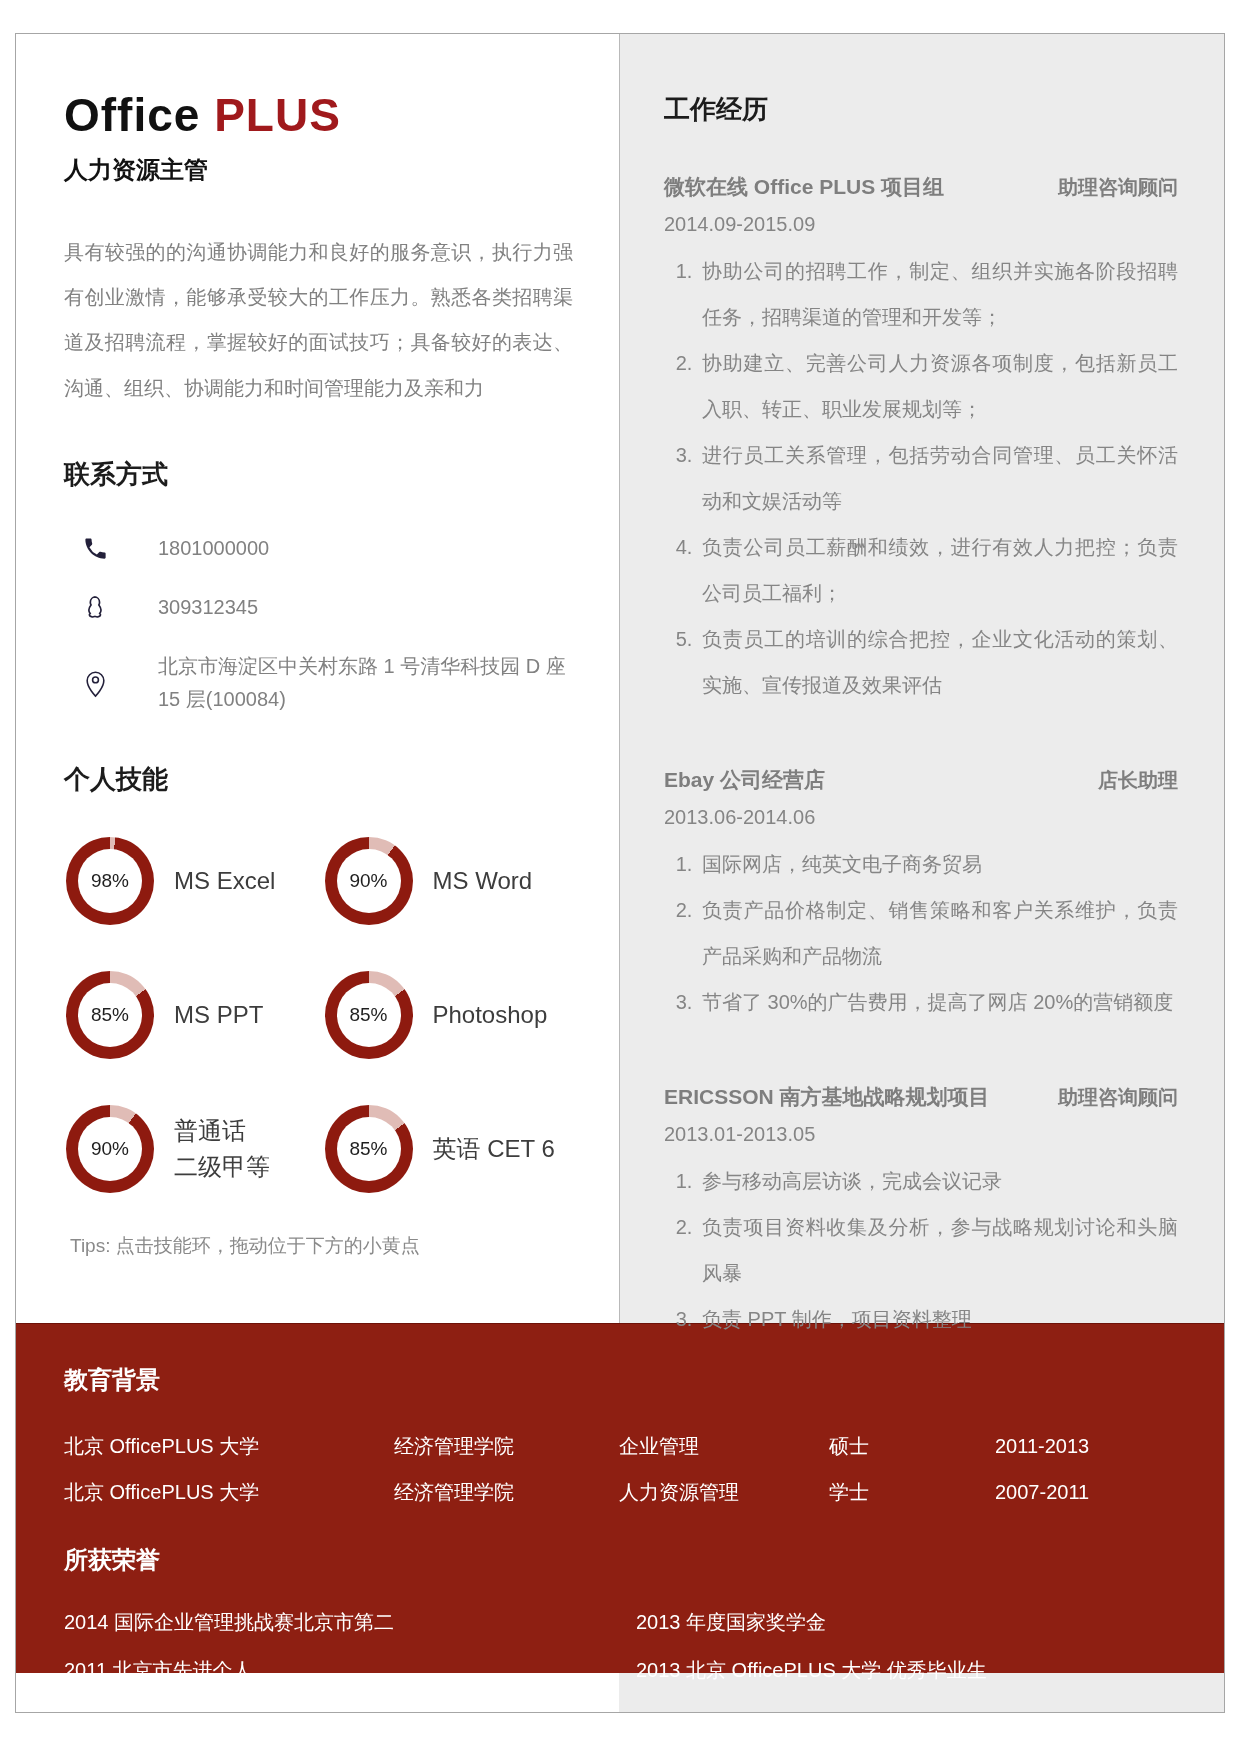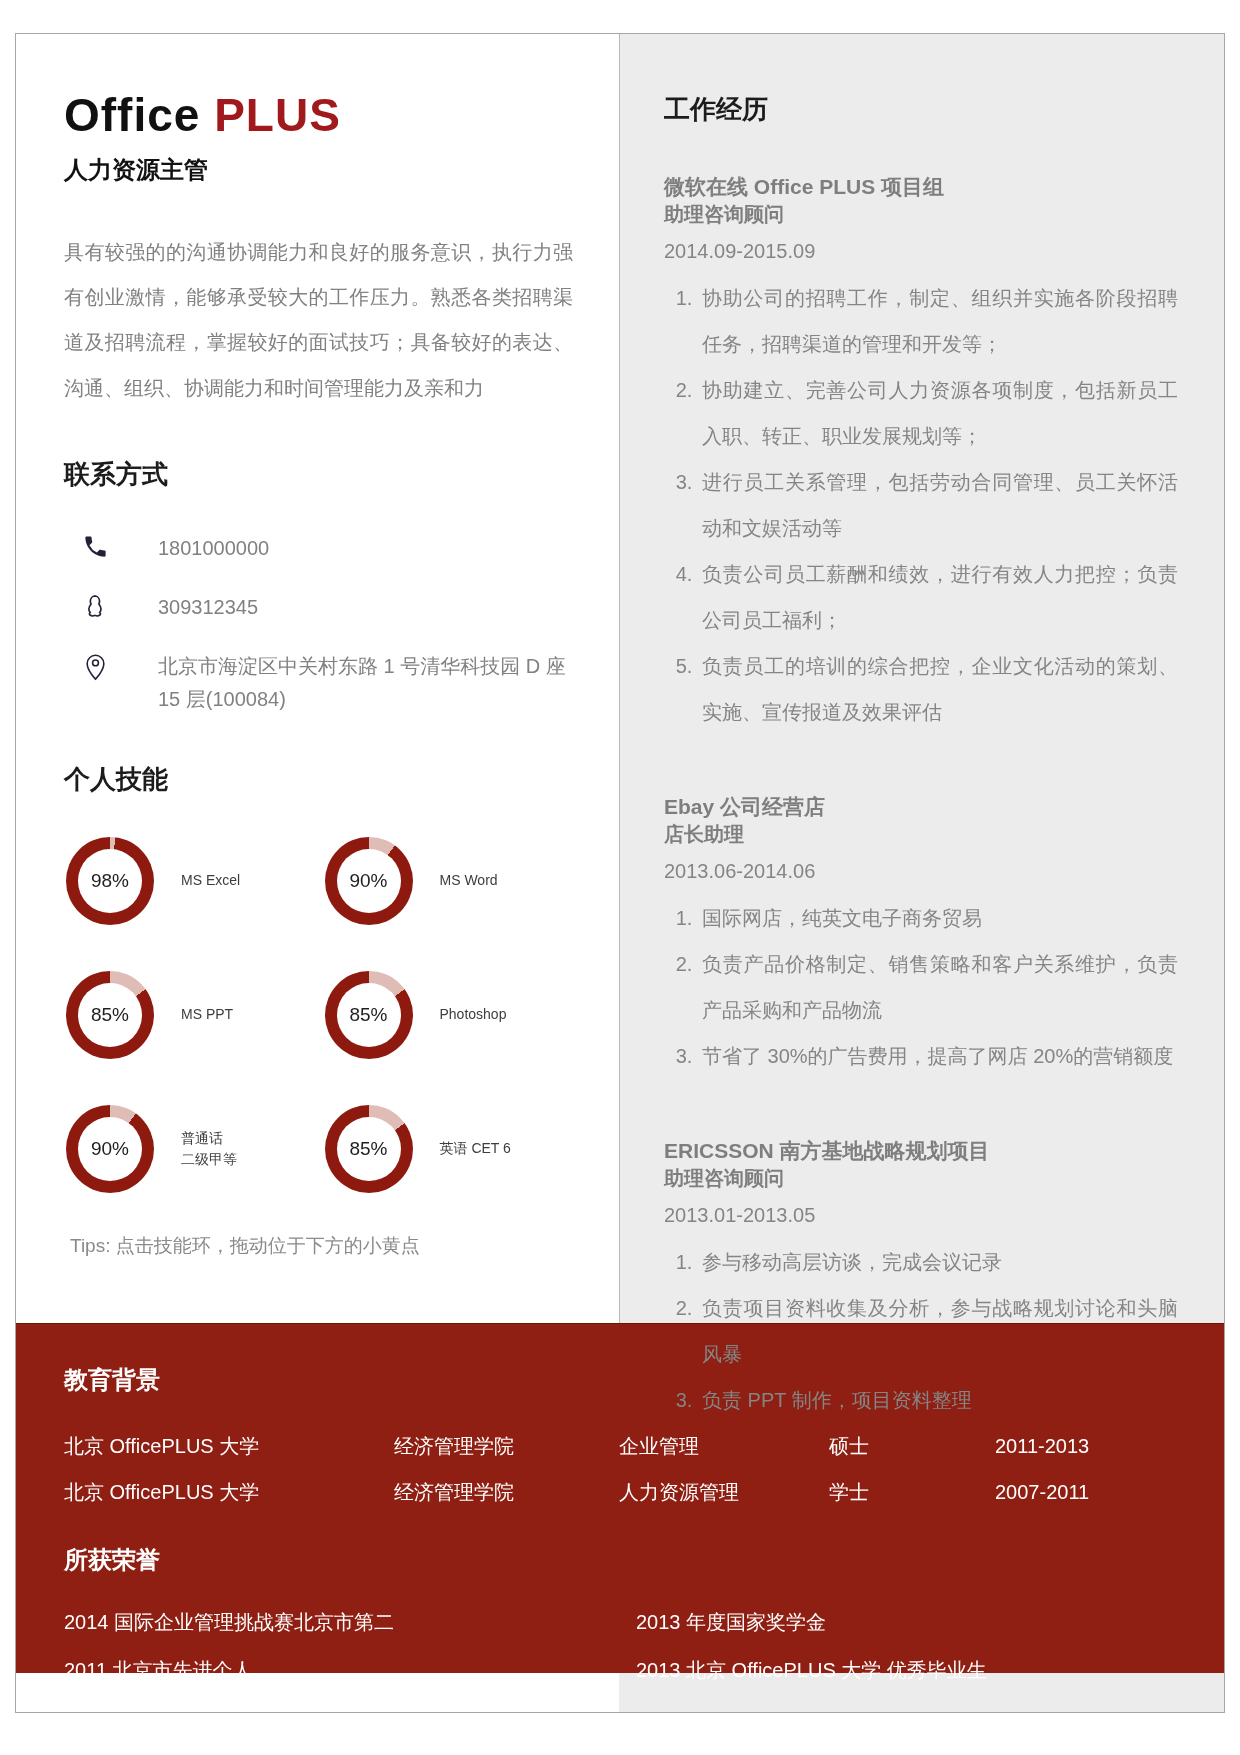--- a/index.html
+++ b/index.html
@@ -24,38 +24,38 @@
   .right-col{flex:1;border-left:1px solid #b9b9b9;padding:58px 46px 0 44px;}
 
   
   .title{font-size:46px;font-weight:700;letter-spacing:1px;color:#111;}
   .title .red{color:var(--plus);}
   .subtitle{font-size:24px;font-weight:700;color:#111;margin-top:12px;}
   .summary{margin-top:44px;font-size:20px;line-height:2.26;color:var(--text-gray);text-align:justify;}
   .h-black{font-size:26px;font-weight:700;color:var(--ink);}
   .contact-h{margin-top:46px;}
   .contact-list{margin-top:40px;padding-left:18px;}
-  .contact-row{display:flex;align-items:flex-start;margin-bottom:26px;}
+  .contact-row{display:flex;align-items:center;margin-bottom:26px;}
   .contact-row .cicon{width:30px;flex:0 0 30px;margin-top:1px;}
   .contact-row .cicon svg{display:block;}
   .contact-row .cval{margin-left:46px;font-size:20px;line-height:1.65;color:var(--text-gray);padding-right:4px;}
   .skills-h{margin-top:46px;}
   .skills-grid{margin-top:40px;display:grid;grid-template-columns:1fr 1fr;row-gap:46px;column-gap:10px;padding-left:2px;}
   .skill{display:flex;align-items:center;}
   .ring{position:relative;width:88px;height:88px;border-radius:50%;flex:0 0 88px;}
   .ring::after{content:"";position:absolute;inset:12px;background:#fff;border-radius:50%;}
   .ring .pct{position:absolute;inset:0;display:flex;align-items:center;justify-content:center;
     font-size:19px;color:#1f1f1f;z-index:1;}
-  .skill .slabel{margin-left:27px;font-size:14px;color:#3d3d3d;white-space:pre-line;line-height:1.5;}
+  .skill .slabel{margin-left:20px;font-size:24px;color:#3d3d3d;white-space:pre-line;line-height:1.5;}
   .tips{margin-top:40px;padding-left:6px;font-size:19px;color:#8a8a8a;}
 
   
   .work-h{margin-bottom:46px;}
   .job{margin-bottom:58px;}
-  .job-head{display:flex;justify-content:space-between;align-items:baseline;flex-direction:column;}
+  .job-head{display:flex;justify-content:space-between;align-items:baseline;}
   .job-company{font-size:21px;font-weight:700;color:#7e7e7e;}
   .job-role{font-size:20px;font-weight:700;color:#7e7e7e;white-space:nowrap;}
   .job-period{margin-top:12px;font-size:20px;color:#858585;}
   .job-bullets{margin-top:12px;padding-left:34px;font-size:20px;line-height:2.3;color:#858585;text-align:justify;}
   .job-bullets li{padding-left:4px;}
 
   
   .band{height:350px;background:var(--band);color:#fff;padding:40px 46px 0 48px;border-top:1px solid #6d1209;}
   .band-h{font-size:24px;font-weight:700;color:#fff;}
   .edu-grid{margin-top:36px;display:grid;grid-template-columns:330px 225px 210px 166px 1fr;row-gap:18px;

